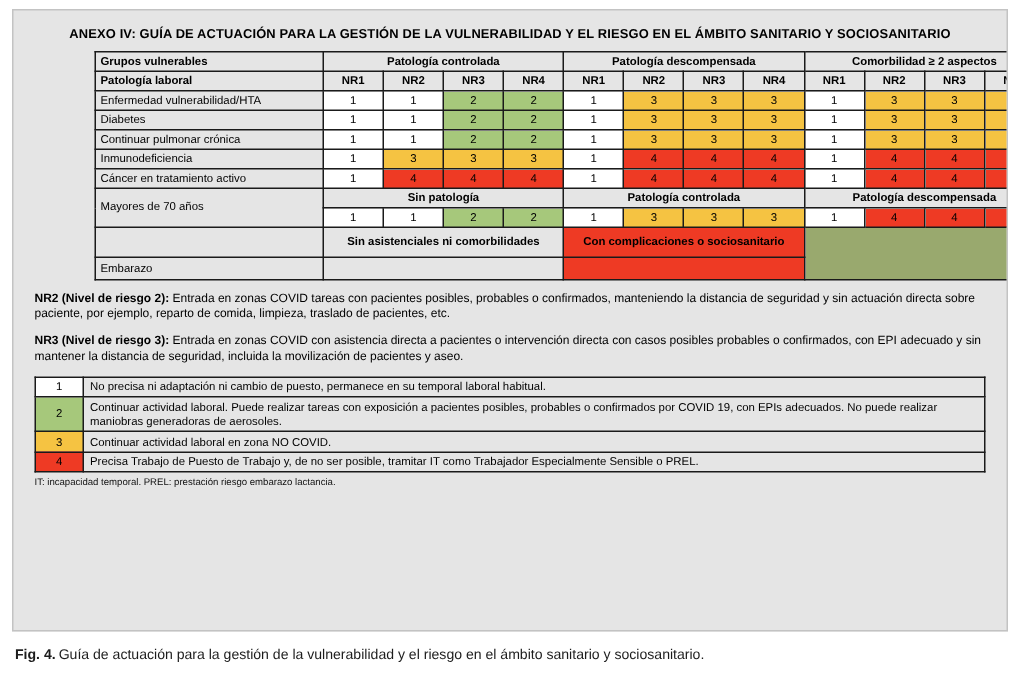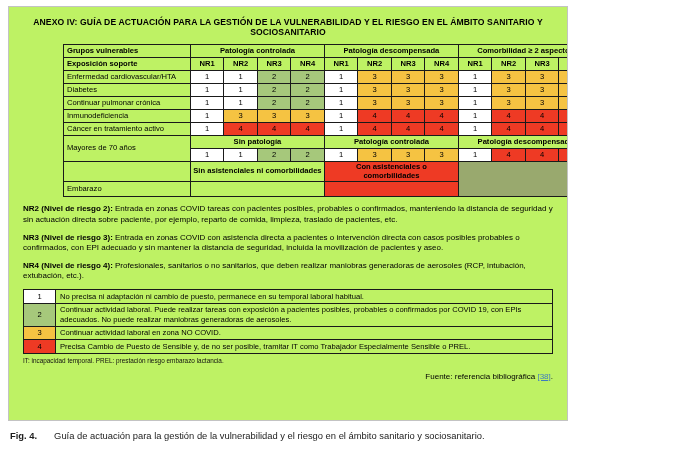--- a/index.html
+++ b/index.html
@@ -3,22 +3,22 @@
 <meta charset="utf-8">
 <style>
   * { box-sizing: border-box; }
   html,body { margin:0; padding:0; }
   body {
     width:680px; height:454px; position:relative;
     background:#ffffff; color:#000;
     font-family:"Liberation Sans", sans-serif;
   }
   .figure-box {
-    position:absolute; left:8px; top:6px; width:560px; height:415px;
-    border:1px solid #c3c3c3; background:#bef264; padding:8px 14px 6px 14px;
+    position:absolute; left:8px; top:6px; width:664px; height:415px;
+    border:1px solid #c3c3c3; background:#e5e5e5; padding:8px 14px 6px 14px;
     overflow:hidden;
   }
   .fig-title {
     font-weight:bold; font-size:8.6px; text-align:center;
     margin:2px 0 7px 0; letter-spacing:.1px;
   }
   table.risk { width:100%; border-collapse:collapse; table-layout:fixed;margin-left:40px; }
   table.risk td {
     border:1px solid #1a1a1a; font-size:7.6px; line-height:1.15;
     padding:1px 2px; text-align:center; vertical-align:middle; height:13px;
@@ -33,21 +33,21 @@
   table.levels td {
     border:1px solid #1a1a1a; font-size:7.6px; line-height:1.25;
     padding:1.5px 4px; vertical-align:middle;
   }
   table.levels td.num { width:32px; text-align:center; }
   table.levels td.desc { text-align:left; }
   .footnote { font-size:6.4px; color:#111; margin-top:3px; }
   .source-line { text-align:right; font-size:8px; margin-top:8px; }
   .ref-link { color:#3e7cbf; text-decoration:underline; cursor:pointer; }
   .caption { position:absolute; left:10px; top:430px; font-size:9.4px; color:#1c1c1c; }
-  .caption .cap-label { font-weight:bold; margin-right:17px; }
+  .caption .cap-label { font-weight:bold; margin-right:2px; }
 </style>
 </head>
 <body>
 
 <div class="figure-box">
 
   <div class="fig-title">ANEXO IV: GUÍA DE ACTUACIÓN PARA LA GESTIÓN DE LA VULNERABILIDAD Y EL RIESGO EN EL ÁMBITO SANITARIO Y SOCIOSANITARIO</div>
 
   <table class="risk">
     <colgroup>
@@ -66,38 +66,38 @@
         <col style="width:6.333%">
     </colgroup>
     <tbody>
       <tr>
         <td class="lbl bold">Grupos vulnerables</td>
         <td colspan="4" class="bold">Patología controlada</td>
         <td colspan="4" class="bold">Patología descompensada</td>
         <td colspan="4" class="bold">Comorbilidad ≥ 2 aspectos</td>
       </tr>
       <tr>
-        <td class="lbl bold">Exposición soporte</td>
+        <td class="lbl bold">Patología laboral</td>
         <td class="bold">NR1</td>
         <td class="bold">NR2</td>
         <td class="bold">NR3</td>
         <td class="bold">NR4</td>
         <td class="bold">NR1</td>
         <td class="bold">NR2</td>
         <td class="bold">NR3</td>
         <td class="bold">NR4</td>
         <td class="bold">NR1</td>
         <td class="bold">NR2</td>
         <td class="bold">NR3</td>
         <td class="bold">NR4</td>
       </tr>
     </tbody>
     <tbody id="disease-rows">
         <tr>
-          <td class="lbl">Enfermedad cardiovascular/HTA</td>
+          <td class="lbl">Enfermedad vulnerabilidad/HTA</td>
           <td style="background: rgb(255, 255, 255);">1</td>
           <td style="background: rgb(255, 255, 255);">1</td>
           <td style="background: rgb(166, 200, 123);">2</td>
           <td style="background: rgb(166, 200, 123);">2</td>
           <td style="background: rgb(255, 255, 255);">1</td>
           <td style="background: rgb(245, 195, 66);">3</td>
           <td style="background: rgb(245, 195, 66);">3</td>
           <td style="background: rgb(245, 195, 66);">3</td>
           <td style="background: rgb(255, 255, 255);">1</td>
           <td style="background: rgb(245, 195, 66);">3</td>
@@ -184,61 +184,57 @@
           <td style="background: rgb(255, 255, 255);">1</td>
           <td style="background: rgb(238, 58, 36);">4</td>
           <td style="background: rgb(238, 58, 36);">4</td>
           <td style="background: rgb(238, 58, 36);">4</td>
         </tr>
     </tbody>
     <tbody>
       <tr>
         <td class="lbl"></td>
         <td colspan="4" class="bold wrap" style="height:20px">Sin asistenciales ni comorbilidades</td>
-        <td colspan="4" class="bold wrap" style="height: 20px; background: rgb(238, 58, 36);">Con asistenciales o comorbilidades</td>
+        <td colspan="4" class="bold wrap" style="height: 20px; background: rgb(238, 58, 36);">Con complicaciones o sociosanitario</td>
         <td colspan="4" rowspan="2" style="background: rgb(153, 169, 110);"></td>
       </tr>
       <tr>
         <td class="lbl" style="height:15px">Embarazo</td>
         <td colspan="4"></td>
         <td colspan="4" style="background: rgb(238, 58, 36);"></td>
       </tr>
     </tbody>
   </table>
 
   <div class="defs" id="definitions">
       <p><b>NR2 (Nivel de riesgo 2):</b> Entrada en zonas COVID tareas con pacientes posibles, probables o confirmados, manteniendo la distancia de seguridad y sin actuación directa sobre paciente, por ejemplo, reparto de comida, limpieza, traslado de pacientes, etc.</p>
       <p><b>NR3 (Nivel de riesgo 3):</b> Entrada en zonas COVID con asistencia directa a pacientes o intervención directa con casos posibles probables o confirmados, con EPI adecuado y sin mantener la distancia de seguridad, incluida la movilización de pacientes y aseo.</p>
-      <p><b>NR4 (Nivel de riesgo 4):</b> Profesionales, sanitarios o no sanitarios, que deben realizar maniobras generadoras de aerosoles (RCP, intubación, extubación, etc.).</p>
     </div>
 
   <table class="levels">
     <tbody id="levels-body">
         <tr>
           <td class="num" style="background: rgb(255, 255, 255);">1</td>
           <td class="desc">No precisa ni adaptación ni cambio de puesto, permanece en su temporal laboral habitual.</td>
         </tr>
         <tr>
           <td class="num" style="background: rgb(166, 200, 123);">2</td>
           <td class="desc">Continuar actividad laboral. Puede realizar tareas con exposición a pacientes posibles, probables o confirmados por COVID 19, con EPIs adecuados. No puede realizar maniobras generadoras de aerosoles.</td>
         </tr>
         <tr>
           <td class="num" style="background: rgb(245, 195, 66);">3</td>
           <td class="desc">Continuar actividad laboral en zona NO COVID.</td>
         </tr>
         <tr>
           <td class="num" style="background: rgb(238, 58, 36);">4</td>
-          <td class="desc">Precisa Cambio de Puesto de Sensible y, de no ser posible, tramitar IT como Trabajador Especialmente Sensible o PREL.</td>
+          <td class="desc">Precisa Trabajo de Puesto de Trabajo y, de no ser posible, tramitar IT como Trabajador Especialmente Sensible o PREL.</td>
         </tr>
       </tbody>
   </table>
 
   <div class="footnote">IT: incapacidad temporal. PREL: prestación riesgo embarazo lactancia.</div>
 
-  <div class="source-line">
-    <span>Fuente: referencia bibliográfica </span><span class="ref-link">[38]</span><span>.</span>
-  </div>
 
 </div>
 
 <div class="caption">
   <span class="cap-label">Fig. 4.</span><span>Guía de actuación para la gestión de la vulnerabilidad y el riesgo en el ámbito sanitario y sociosanitario.</span>
 </div>
 
 </body></html>

